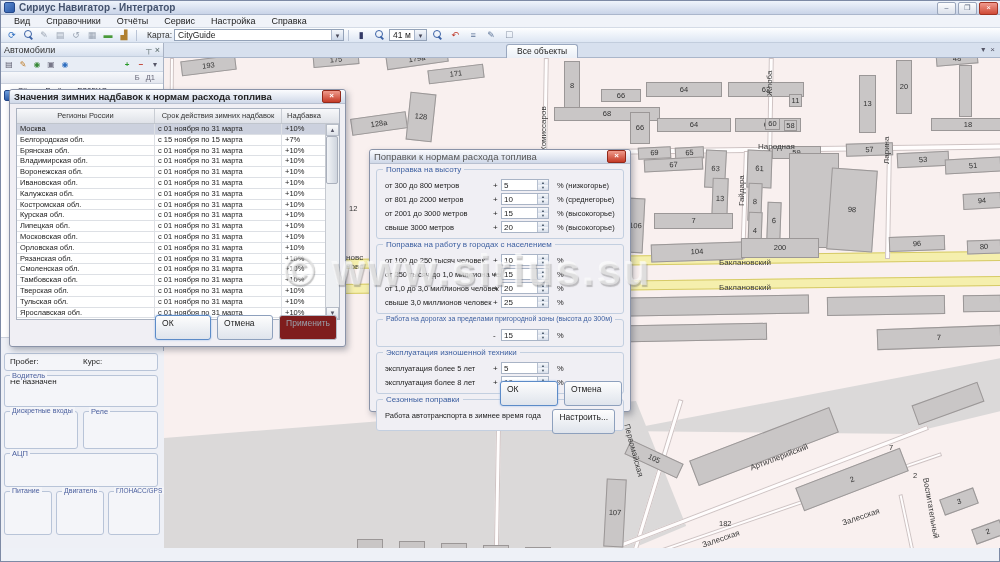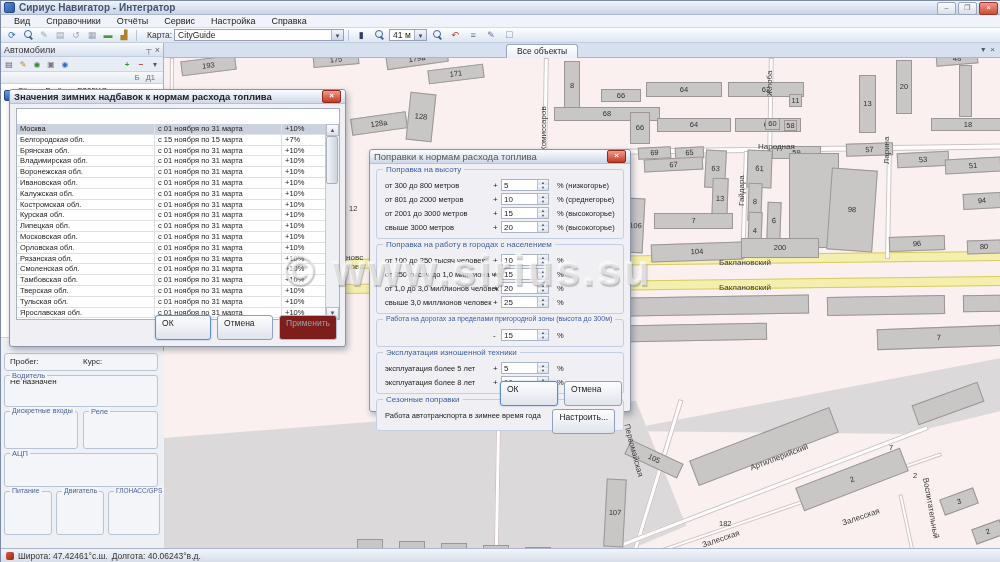--- a/index.html
+++ b/index.html
@@ -348,20 +348,26 @@
         <span class="stlabel" style="left: 173px; top: 204px; transform: rotate(0deg); transform-origin: left top;">лановс</span>
       </div>
   </div>
 
   <div class="dialog" id="d1" style="left:8px;top:88px;width:337px;height:258px;">
     <div class="dtitle">
       <b>Значения зимних надбавок к нормам расхода топлива</b>
       <span class="xbtn">×</span>
     </div>
     <div class="tablewrap">
+      <div class="thead">
+        <div class="c1">Регионы России</div>
+        <div class="c2">Срок действия зимних надбавок</div>
+        <div class="c3">Надбавка</div>
+        <div style="width:13px;border-right:none;"></div>
+      </div>
       <div class="tbody" id="d1body">
           <div class="trow sel">
             <div class="c1">Москва</div>
             <div class="c2">с 01 ноября по 31 марта</div>
             <div class="c3" style="text-align: left;">+10%</div>
           </div>
           <div class="trow">
             <div class="c1">Белгородская обл.</div>
             <div class="c2">с 15 ноября по 15 марта</div>
             <div class="c3" style="text-align: left;">+7%</div>
@@ -586,19 +592,14 @@
         </div>
       </div>
     <div class="btnrow" style="bottom:5px;">
       <span class="btn def" style="min-width:58px;">ОК</span>
       <span class="btn" style="min-width:58px;">Отмена</span>
     </div>
   </div>
 
   <div id="watermark">© www.sirius.su</div>
 
-  <div id="statusbar">
-    <span class="sico"></span>
-    <span>Широта: 47.42461°с.ш.</span>
-    <span>Долгота: 40.06243°в.д.</span>
-  </div>
 
 </div>
 
 </body></html>

